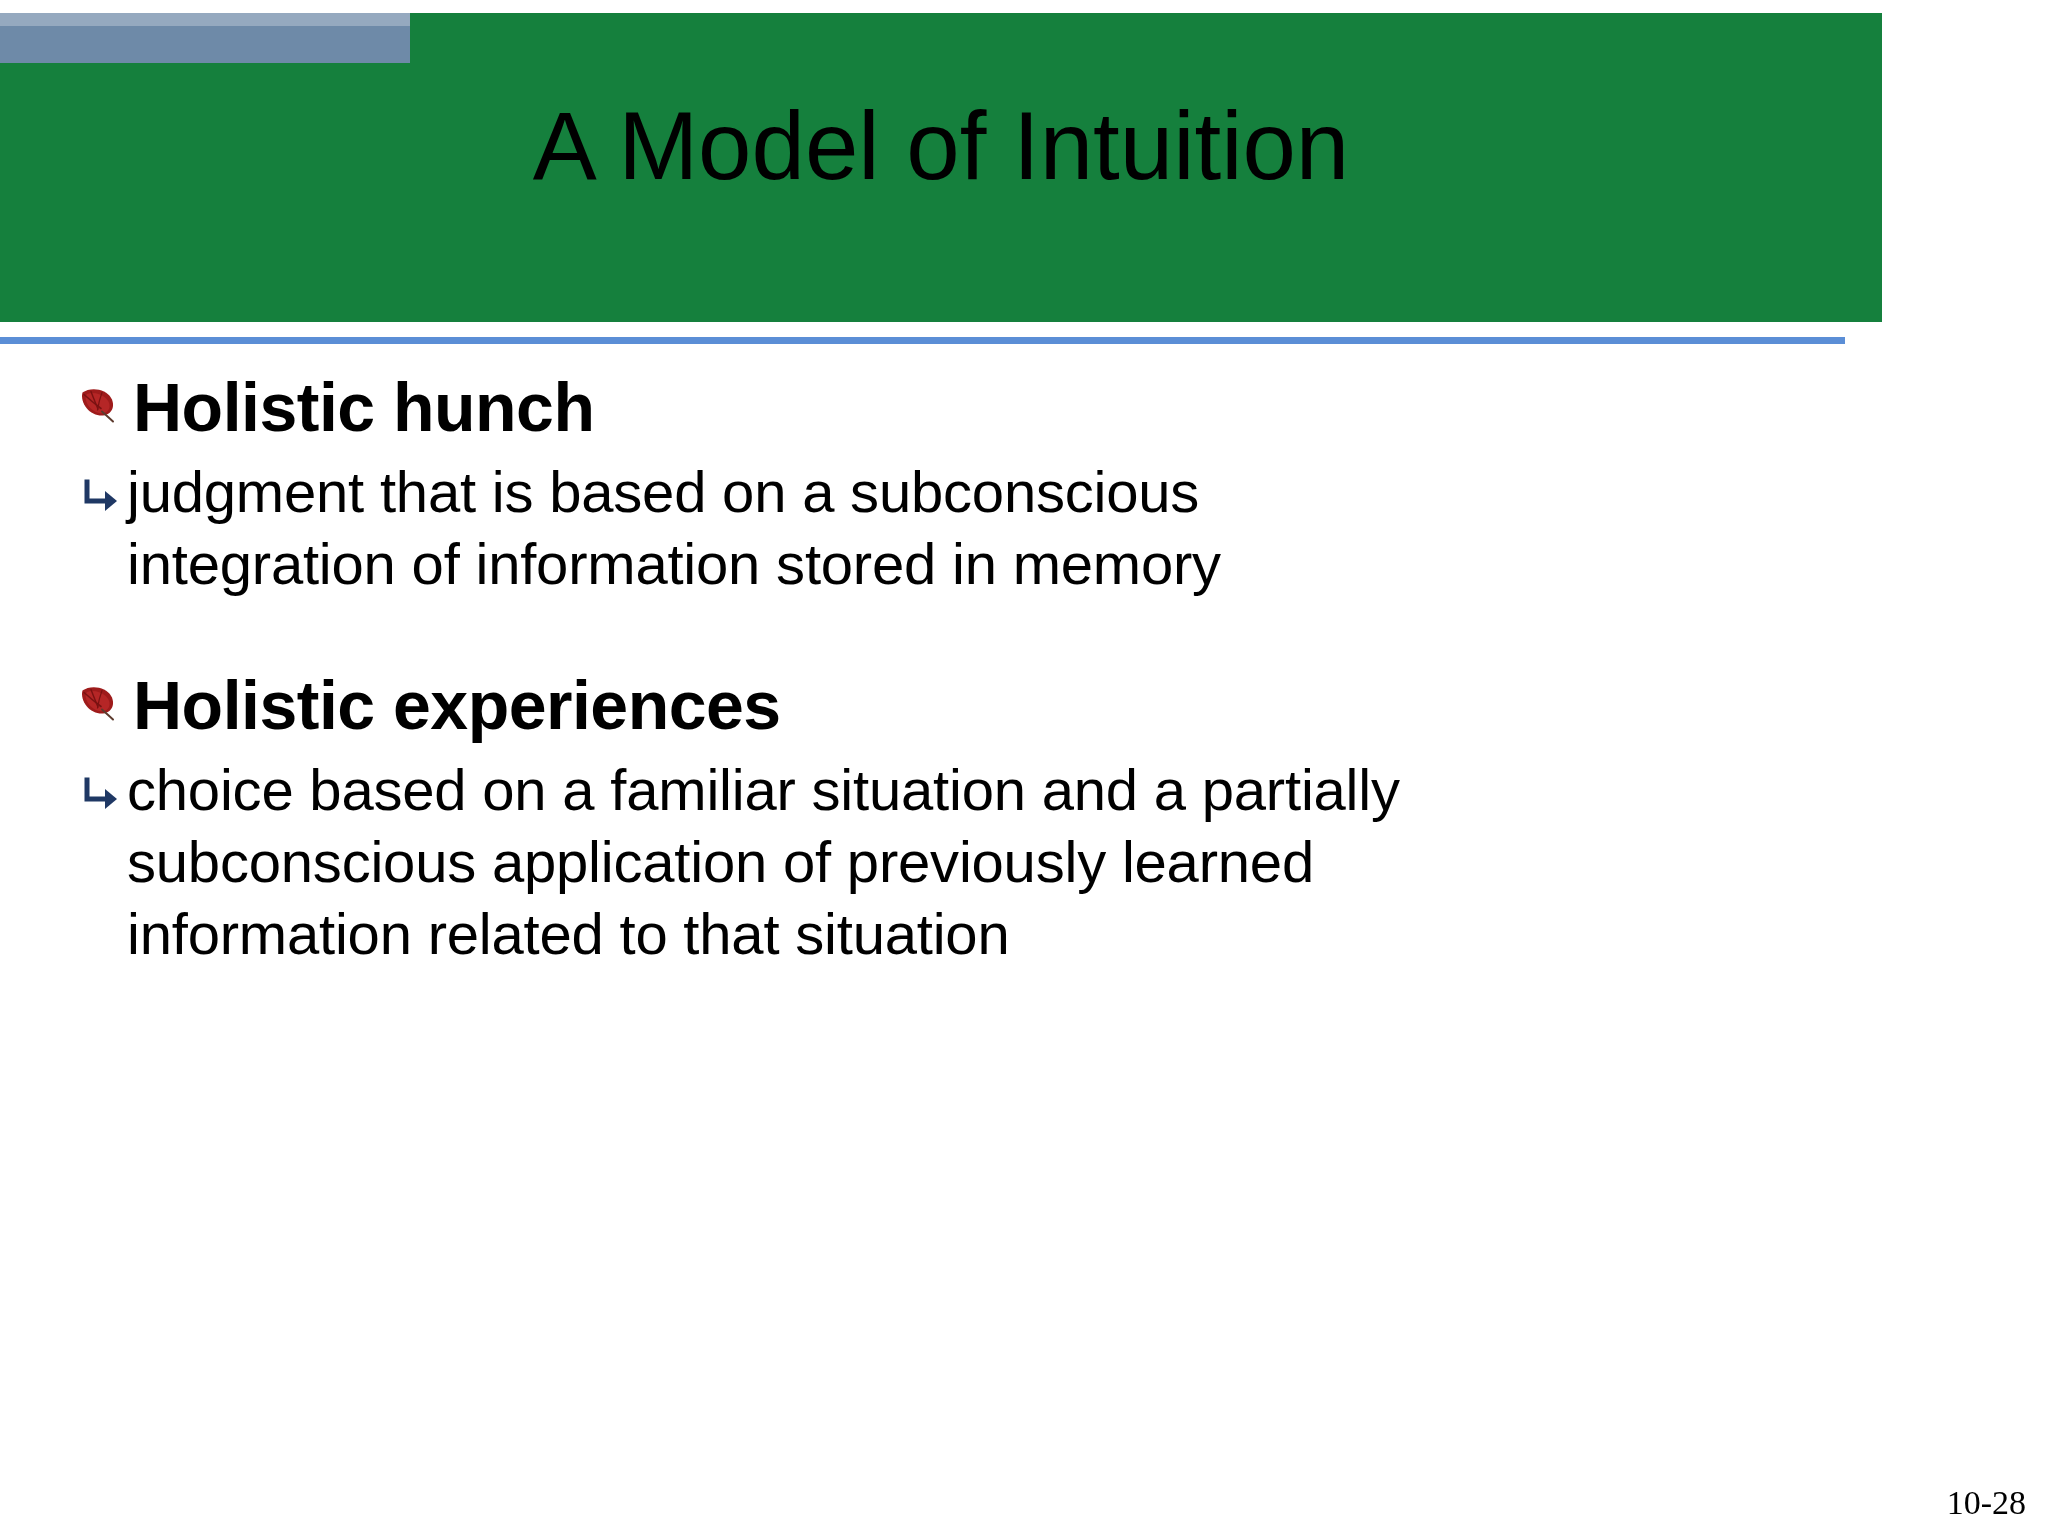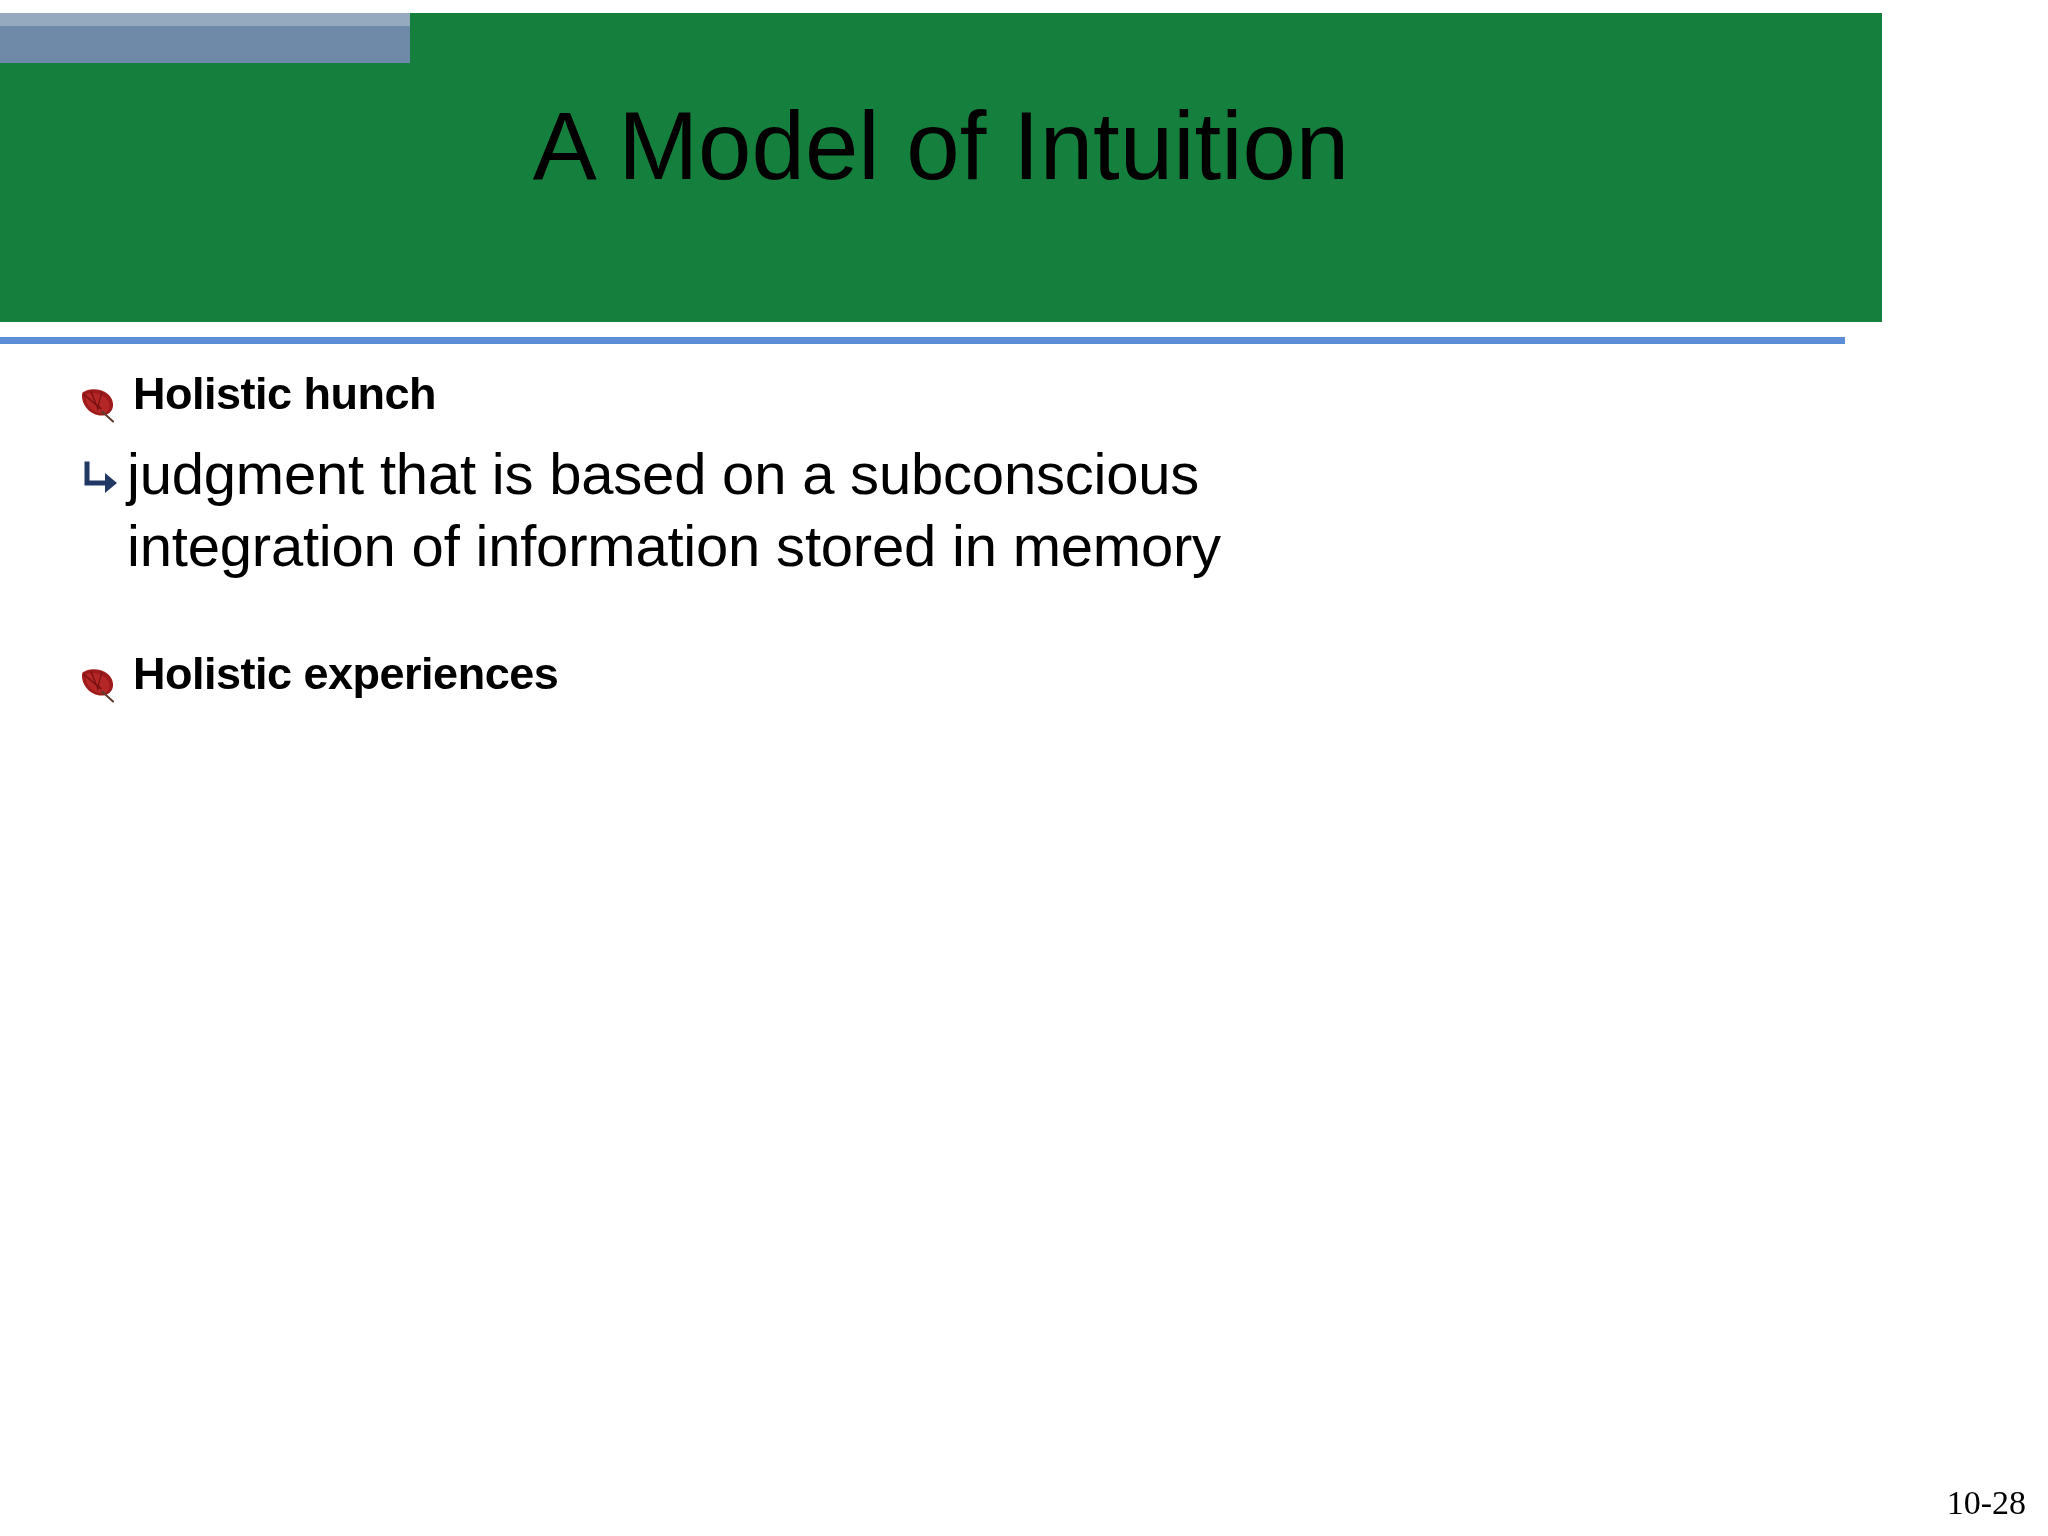--- a/index.html
+++ b/index.html
@@ -97,21 +97,21 @@
   .leaf-icon {
     flex: 0 0 auto;
     width: 46px;
     height: 46px;
     margin-top: 14px;
     margin-right: 12px;
   }
   .leaf-icon svg { display: block; }
 
   .lvl1-text {
-    font-size: 45px;
+    font-size: 68px;
     font-weight: bold;
     color: #000000;
     line-height: 1.15;
     font-family: "Liberation Sans", sans-serif;
     letter-spacing: -0.5px;
   }
 
   .lvl2 {
     position: relative;
     display: flex;
@@ -201,17 +201,26 @@
           <path d="M7.5 10.5 C13 6.5 22 6 29 9.5 C35 12.5 38.5 18 38 24 C37.5 29.5 33 33 28 33.5 C22 34 15.5 31 11.5 26 C8 21.5 6 15.5 7.5 10.5 Z" fill="#9e1b1b"></path>
           <path d="M12 12 C18 10 25 11.5 30 15.5 C34 18.8 35.5 23 34 27 C32.5 30.5 28.5 31.8 24.5 31 C19 30 13.5 25.5 11.5 20 C10.3 17 10.3 14 12 12 Z" fill="#b52626"></path>
           <path d="M9 12.5 C14 17 20 22 26 26.5" stroke="#7a1212" stroke-width="1.6" fill="none" stroke-linecap="round"></path>
           <path d="M16 9.5 C18 15 20.5 21 23 27" stroke="#7a1212" stroke-width="1.4" fill="none" stroke-linecap="round"></path>
           <path d="M27 10.5 C25 16 23.5 21.5 22.5 28" stroke="#7a1212" stroke-width="1.2" fill="none" stroke-linecap="round"></path>
           <path d="M27 29.5 C31 33 34.5 36 38 39.5" stroke="#5d3b2e" stroke-width="2" fill="none" stroke-linecap="round"></path>
         </svg>
       </span>
       <span class="lvl1-text">Holistic experiences</span>
     </div>
+    <div class="lvl2">
+      <span class="arrow-icon">
+        <svg viewBox="0 0 44 44" width="44" height="44" xmlns="http://www.w3.org/2000/svg">
+          <path d="M8 6 L8 25 L29 25" stroke="#1f3864" stroke-width="5" fill="none" stroke-linecap="square" stroke-linejoin="miter"></path>
+          <path d="M26 15 L38 25 L26 35 Z" fill="#1f3864"></path>
+        </svg>
+      </span>
+      <span class="lvl2-text">choice based on a familiar situation and a partially subconscious application of previously learned information related to that situation</span>
+    </div>
   </div>
 
 </div>
 
 <div class="page-number">10-28</div>
 
 </body></html>

